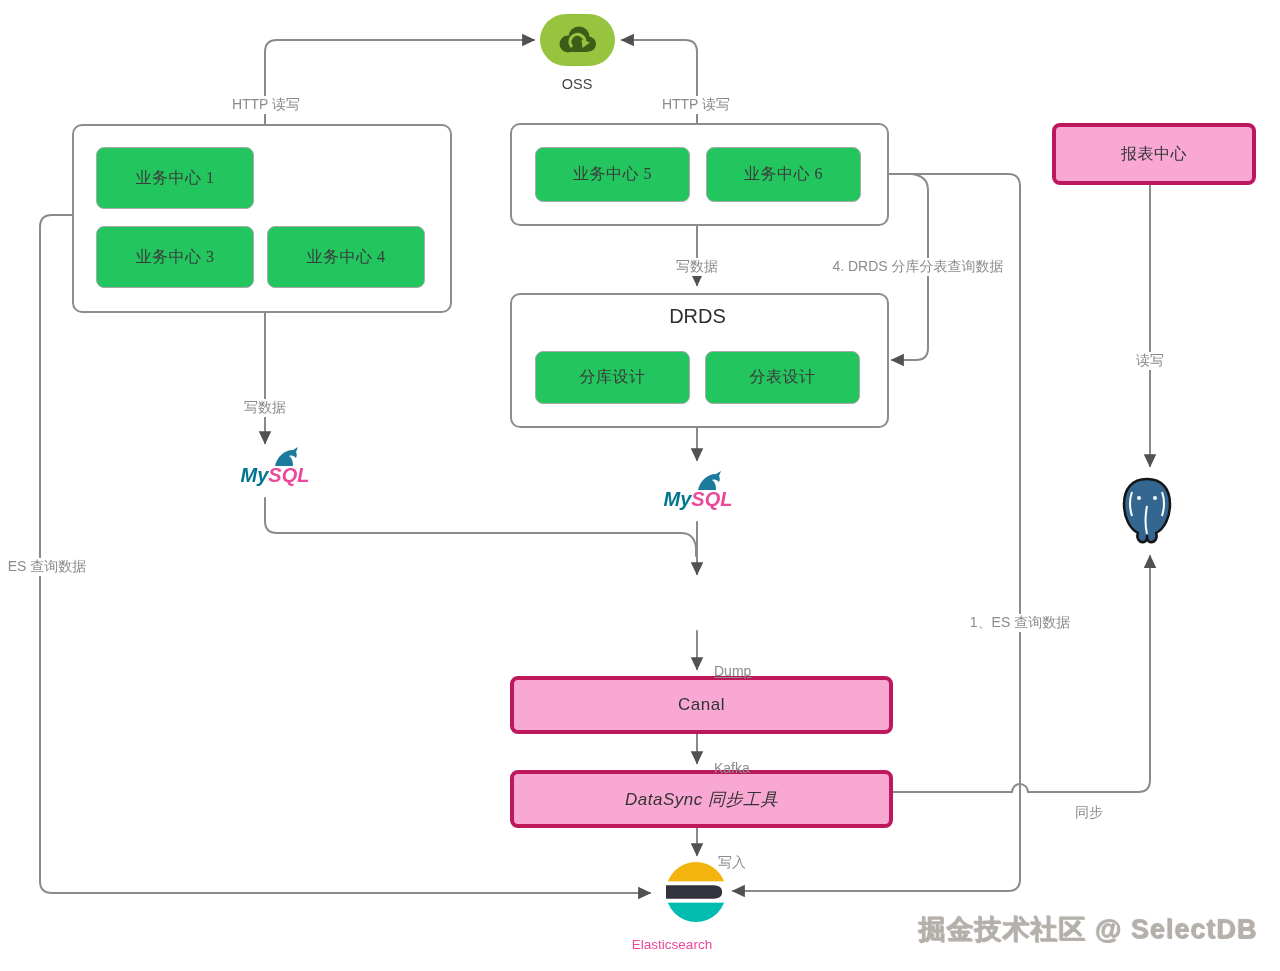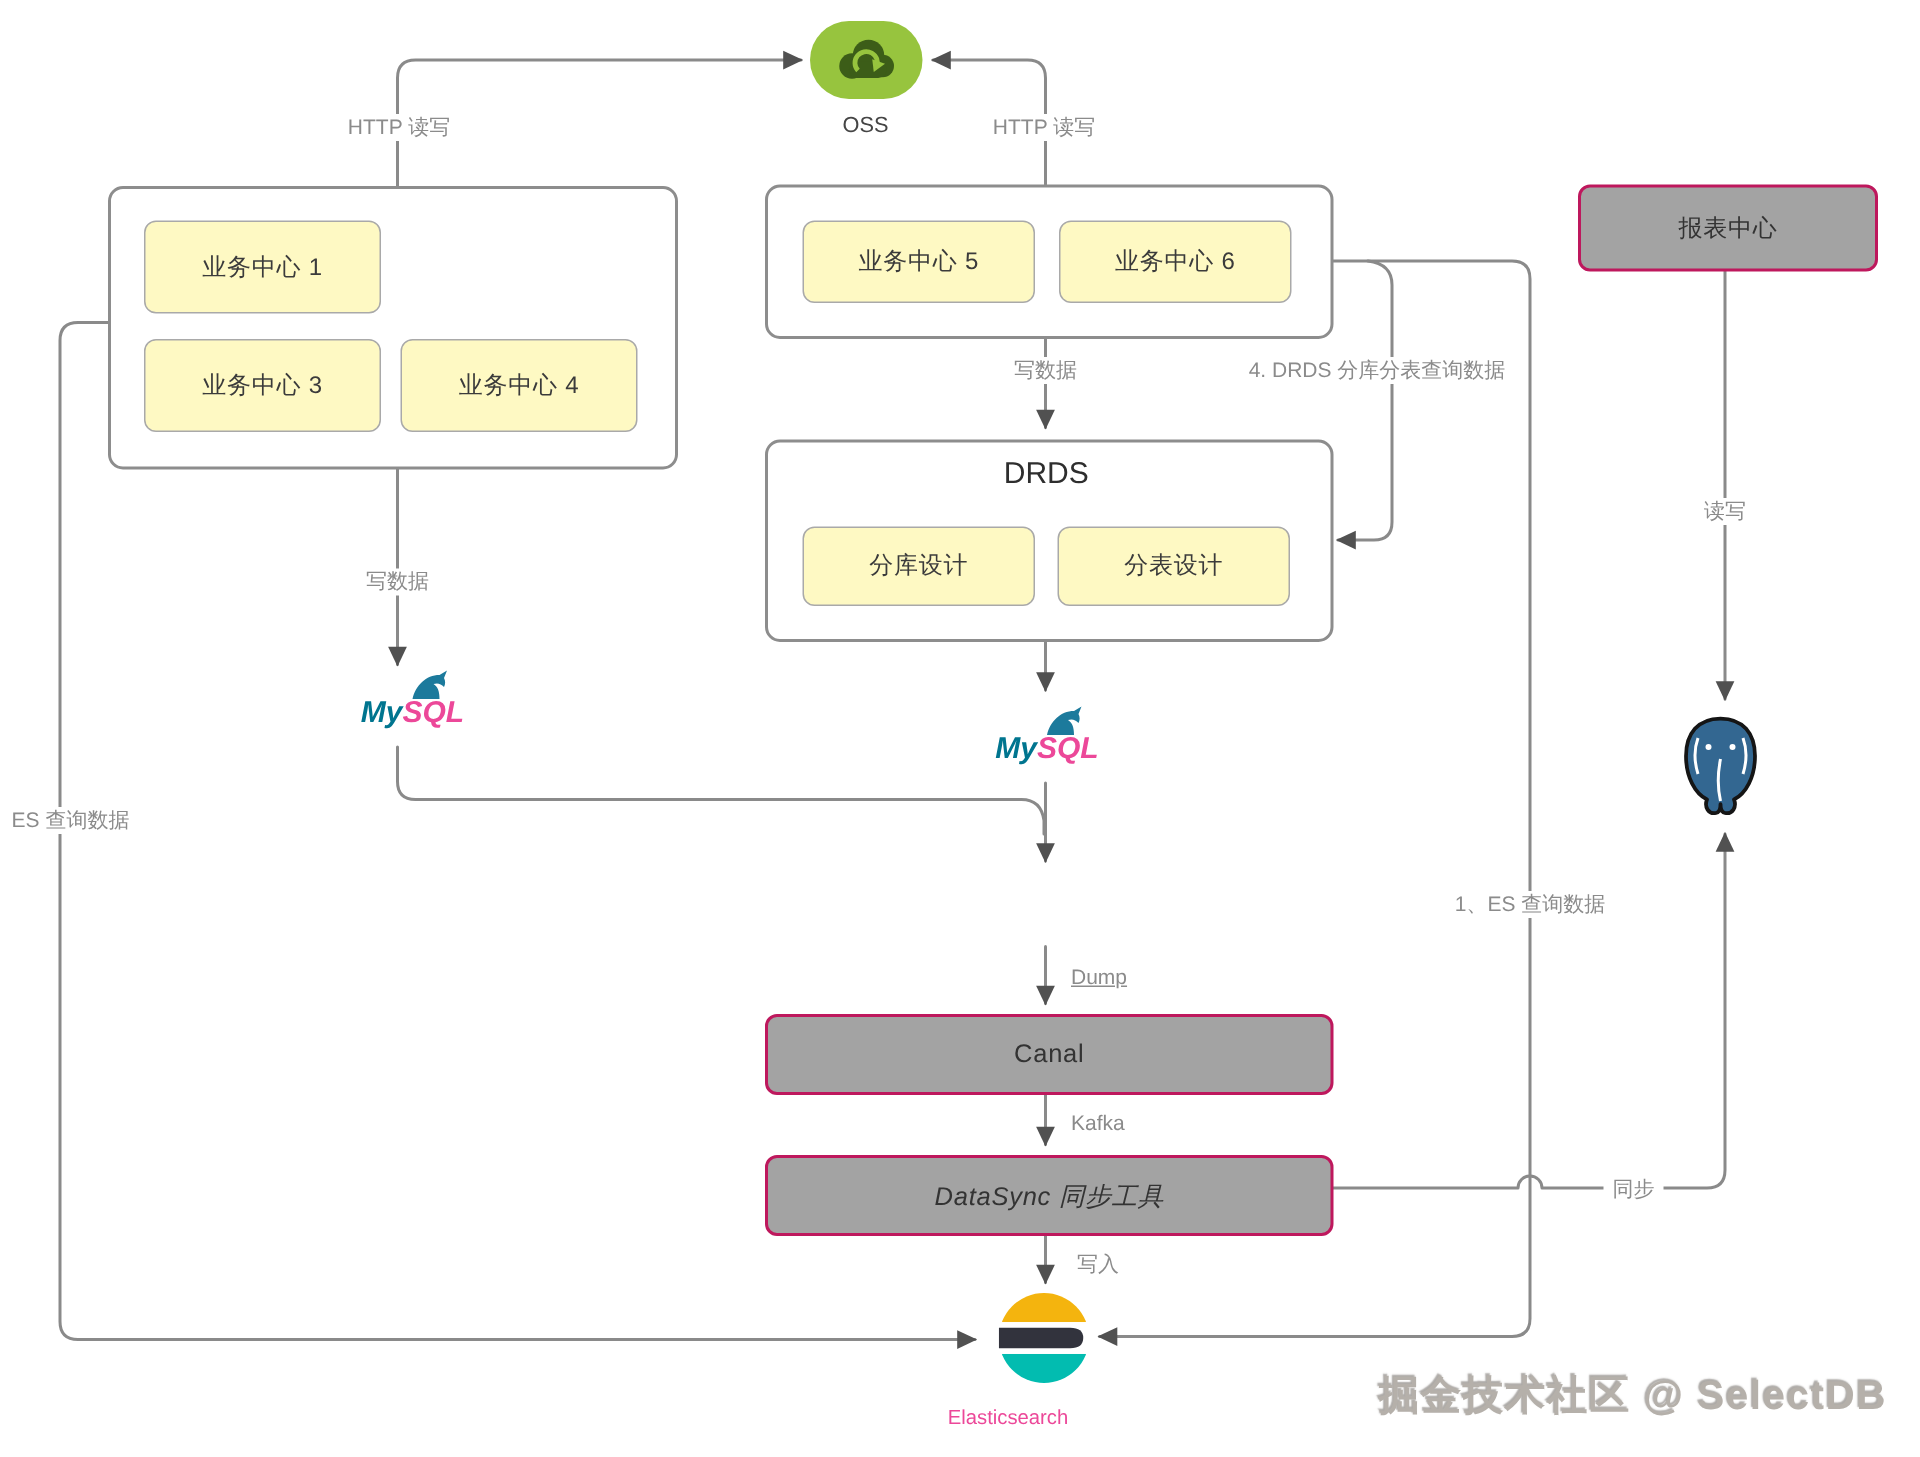--- a/index.html
+++ b/index.html
@@ -1,28 +1,28 @@
 <!DOCTYPE html>
 <html><head>
 <meta charset="utf-8">
 <style>
   html,body{margin:0;padding:0;background:#fff;}
   .stage{position:relative;width:1280px;height:971px;background:#ffffff;
          font-family:"Liberation Sans","DejaVu Sans",sans-serif;overflow:hidden;}
   svg.wires{position:absolute;left:0;top:0;z-index:1;}
   .group{position:absolute;background:#fff;border:2px solid #8d8d8d;border-radius:10px;z-index:2;}
-  .node{position:absolute;background:#fef9c3;border:1.5px solid #a9a9a9;border-radius:8px;
+  .node{position:absolute;background:#22c55e;border:1.5px solid #a9a9a9;border-radius:8px;
         display:flex;align-items:center;justify-content:center;
-        font-size:16px;color:#3b3b3b;z-index:3;letter-spacing:.5px;}
-  .blue{position:absolute;background:#a3a3a3;border:2px solid #be185d;border-radius:8px;
+        font-size:16px;color:#3b3b3b;z-index:3;letter-spacing:.5px;font-family:Liberation Serif, serif;}
+  .blue{position:absolute;background:#f9a8d4;border:4px solid #be185d;border-radius:8px;
         display:flex;align-items:center;justify-content:center;
         font-size:17px;color:#333;z-index:3;letter-spacing:.5px;}
   .drds-title{position:absolute;left:510px;top:305px;width:375px;text-align:center;
         font-size:20px;font-weight:500;color:#2e2e2e;z-index:3;}
-  .lbl{position:absolute;font-size:14px;color:#8b8b8b;white-space:nowrap;line-height:1.25;z-index:4;}
+  .lbl{position:absolute;font-size:14px;color:#8b8b8b;white-space:nowrap;line-height:1.25;z-index:4;margin-top:20px;}
   .on-line{background:#fff;padding:0 6px;}
   .ctr{transform:translateX(-50%);}
   .icon{position:absolute;z-index:3;}
   .oss-blob{position:absolute;left:540px;top:14px;width:75px;height:52px;border-radius:26px;
         background:#97c43e;display:flex;align-items:center;justify-content:center;z-index:3;}
   .oss-lbl{position:absolute;left:577px;top:76px;font-size:14.5px;color:#454545;z-index:4;}
   .es-lbl{position:absolute;left:672px;top:937px;font-size:13.5px;color:#ec4899;z-index:4;}
   .mysql{position:absolute;width:84px;height:50px;z-index:3;}
   .mysql .dolphin{position:absolute;left:40px;top:0;}
   .mysql .wordmark{position:absolute;left:0;top:18px;width:84px;text-align:center;

